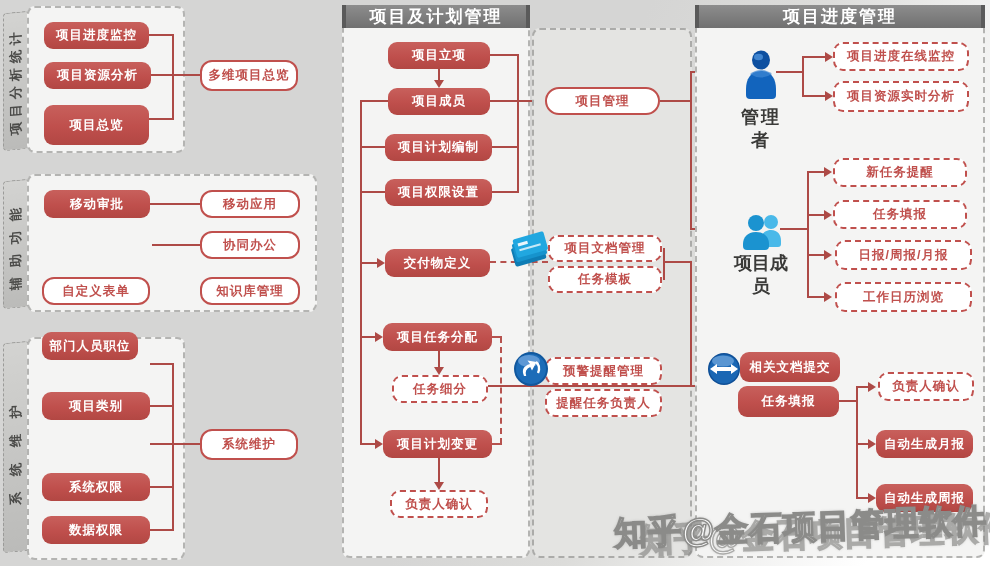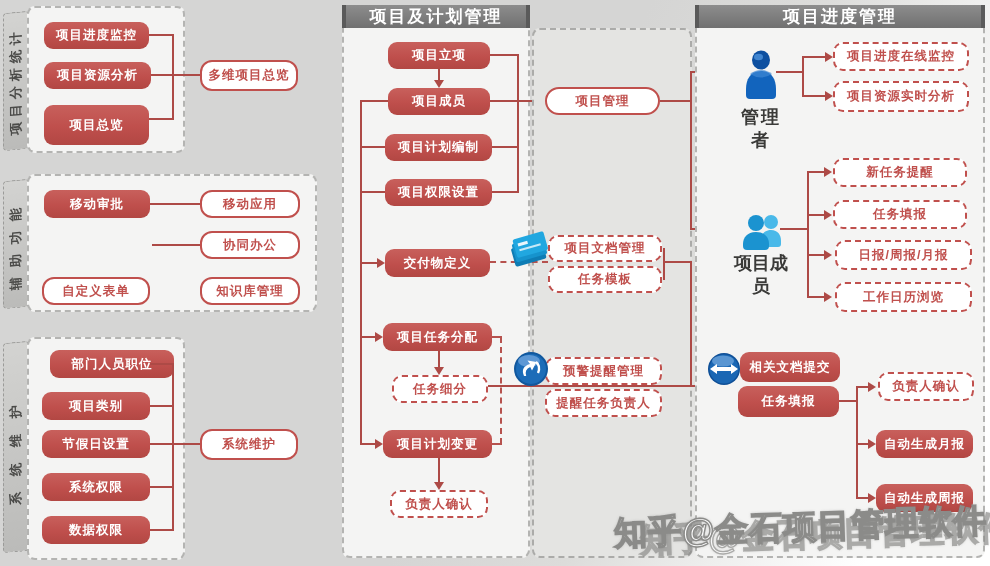--- a/index.html
+++ b/index.html
@@ -64,23 +64,22 @@
   <div class="hl" style="left:150px;top:203px;width:50px;"></div>
   <div class="ob" style="left:200px;top:231px;width:100px;height:28px;">协同办公</div>
   <div class="hl" style="left:152px;top:244px;width:48px;"></div>
   <div class="ob" style="left:42px;top:277px;width:108px;height:28px;">自定义表单</div>
   <div class="ob" style="left:200px;top:277px;width:100px;height:28px;">知识库管理</div>
 
   <div class="tab" style="left:3px;top:342px;height:210px;">
     <span style="letter-spacing:16px;">系统维护</span>
   </div>
   <div class="panel" style="left:27px;top:337px;width:158px;height:223px;"></div>
-  <div class="sb" style="left:42px;top:350px;width:124px;height:28px;margin-left:8px;">部门人员职位</div>
+  <div class="sb" style="left:42px;top:332px;width:96px;height:28px;">部门人员职位</div>
   <div class="sb" style="left:42px;top:392px;width:108px;height:28px;">项目类别</div>
-  <div class="sb" style="left:42px;top:430px;width:108px;height:28px;">节假日设置</div>
   <div class="sb" style="left:42px;top:473px;width:108px;height:28px;">系统权限</div>
   <div class="sb" style="left:42px;top:516px;width:108px;height:28px;">数据权限</div>
   <div class="hl" style="left:150px;top:363px;width:22px;"></div>
   <div class="hl" style="left:150px;top:405px;width:22px;"></div>
   <div class="hl" style="left:150px;top:443px;width:22px;"></div>
   <div class="hl" style="left:150px;top:486px;width:22px;"></div>
   <div class="hl" style="left:150px;top:529px;width:22px;"></div>
   <div class="vl" style="left:172px;top:363px;height:168px;"></div>
   <div class="hl" style="left:174px;top:443px;width:26px;"></div>
   <div class="ob" style="left:200px;top:429px;width:98px;height:31px;">系统维护</div>

